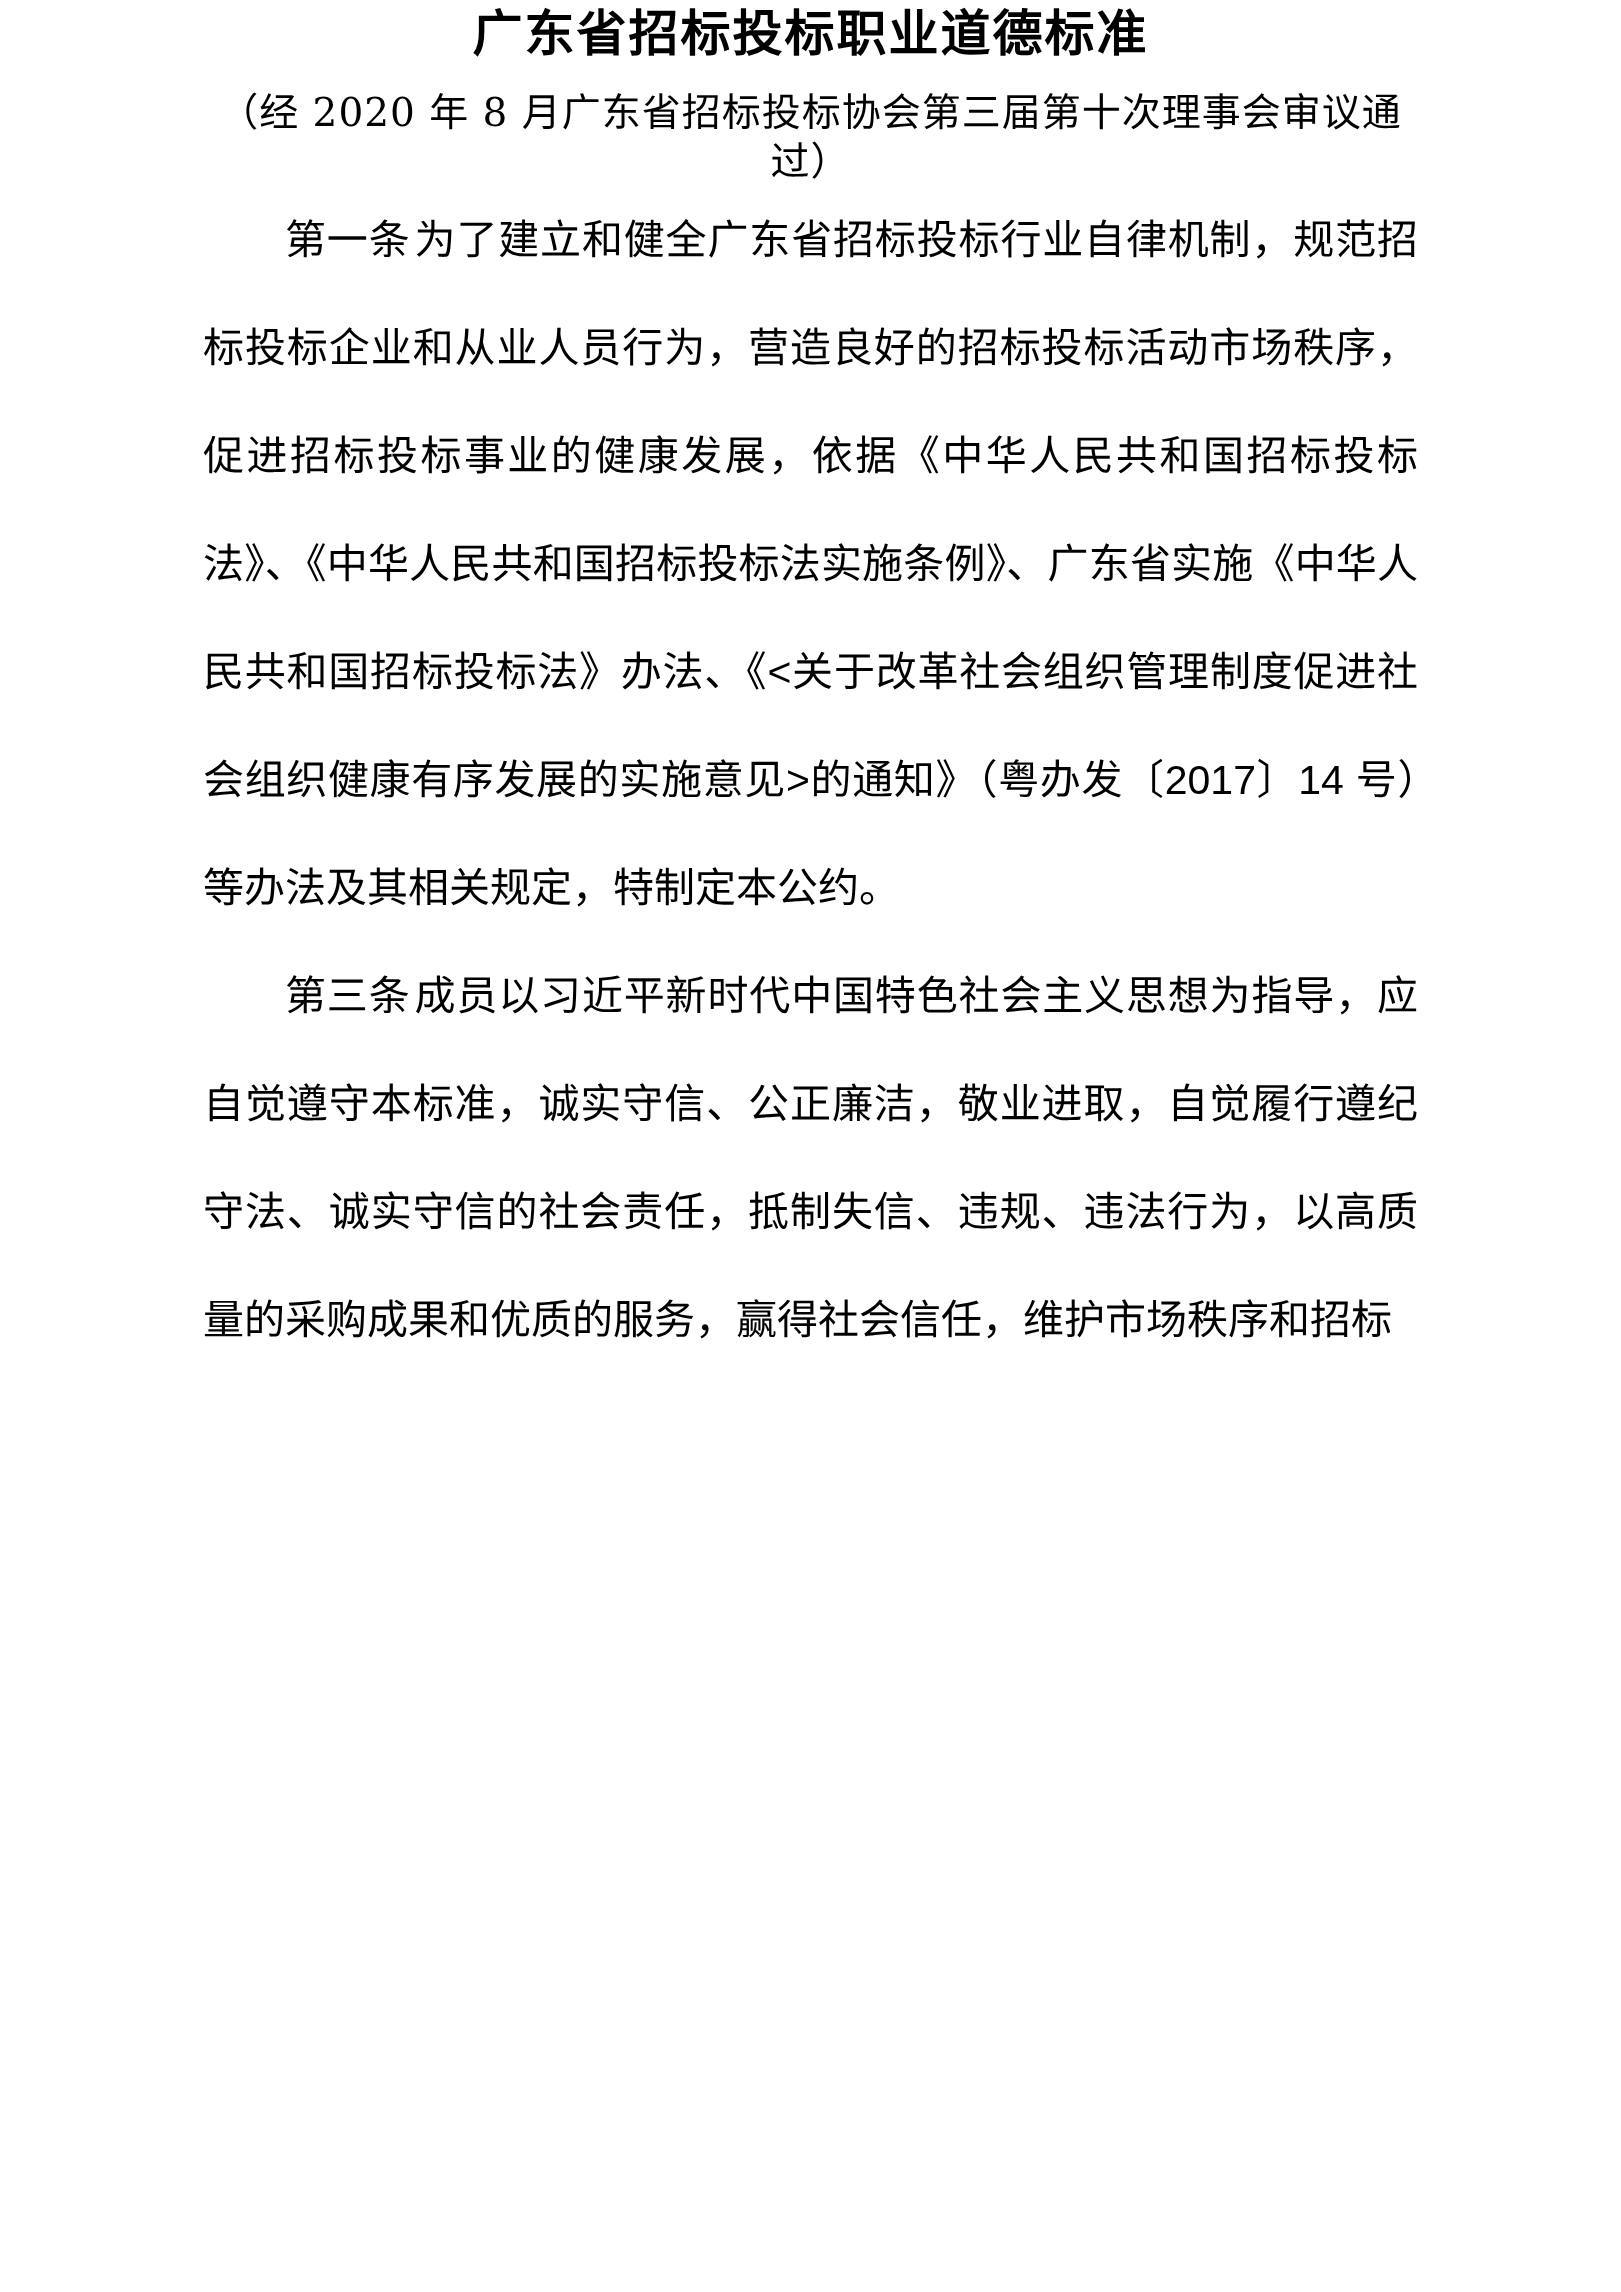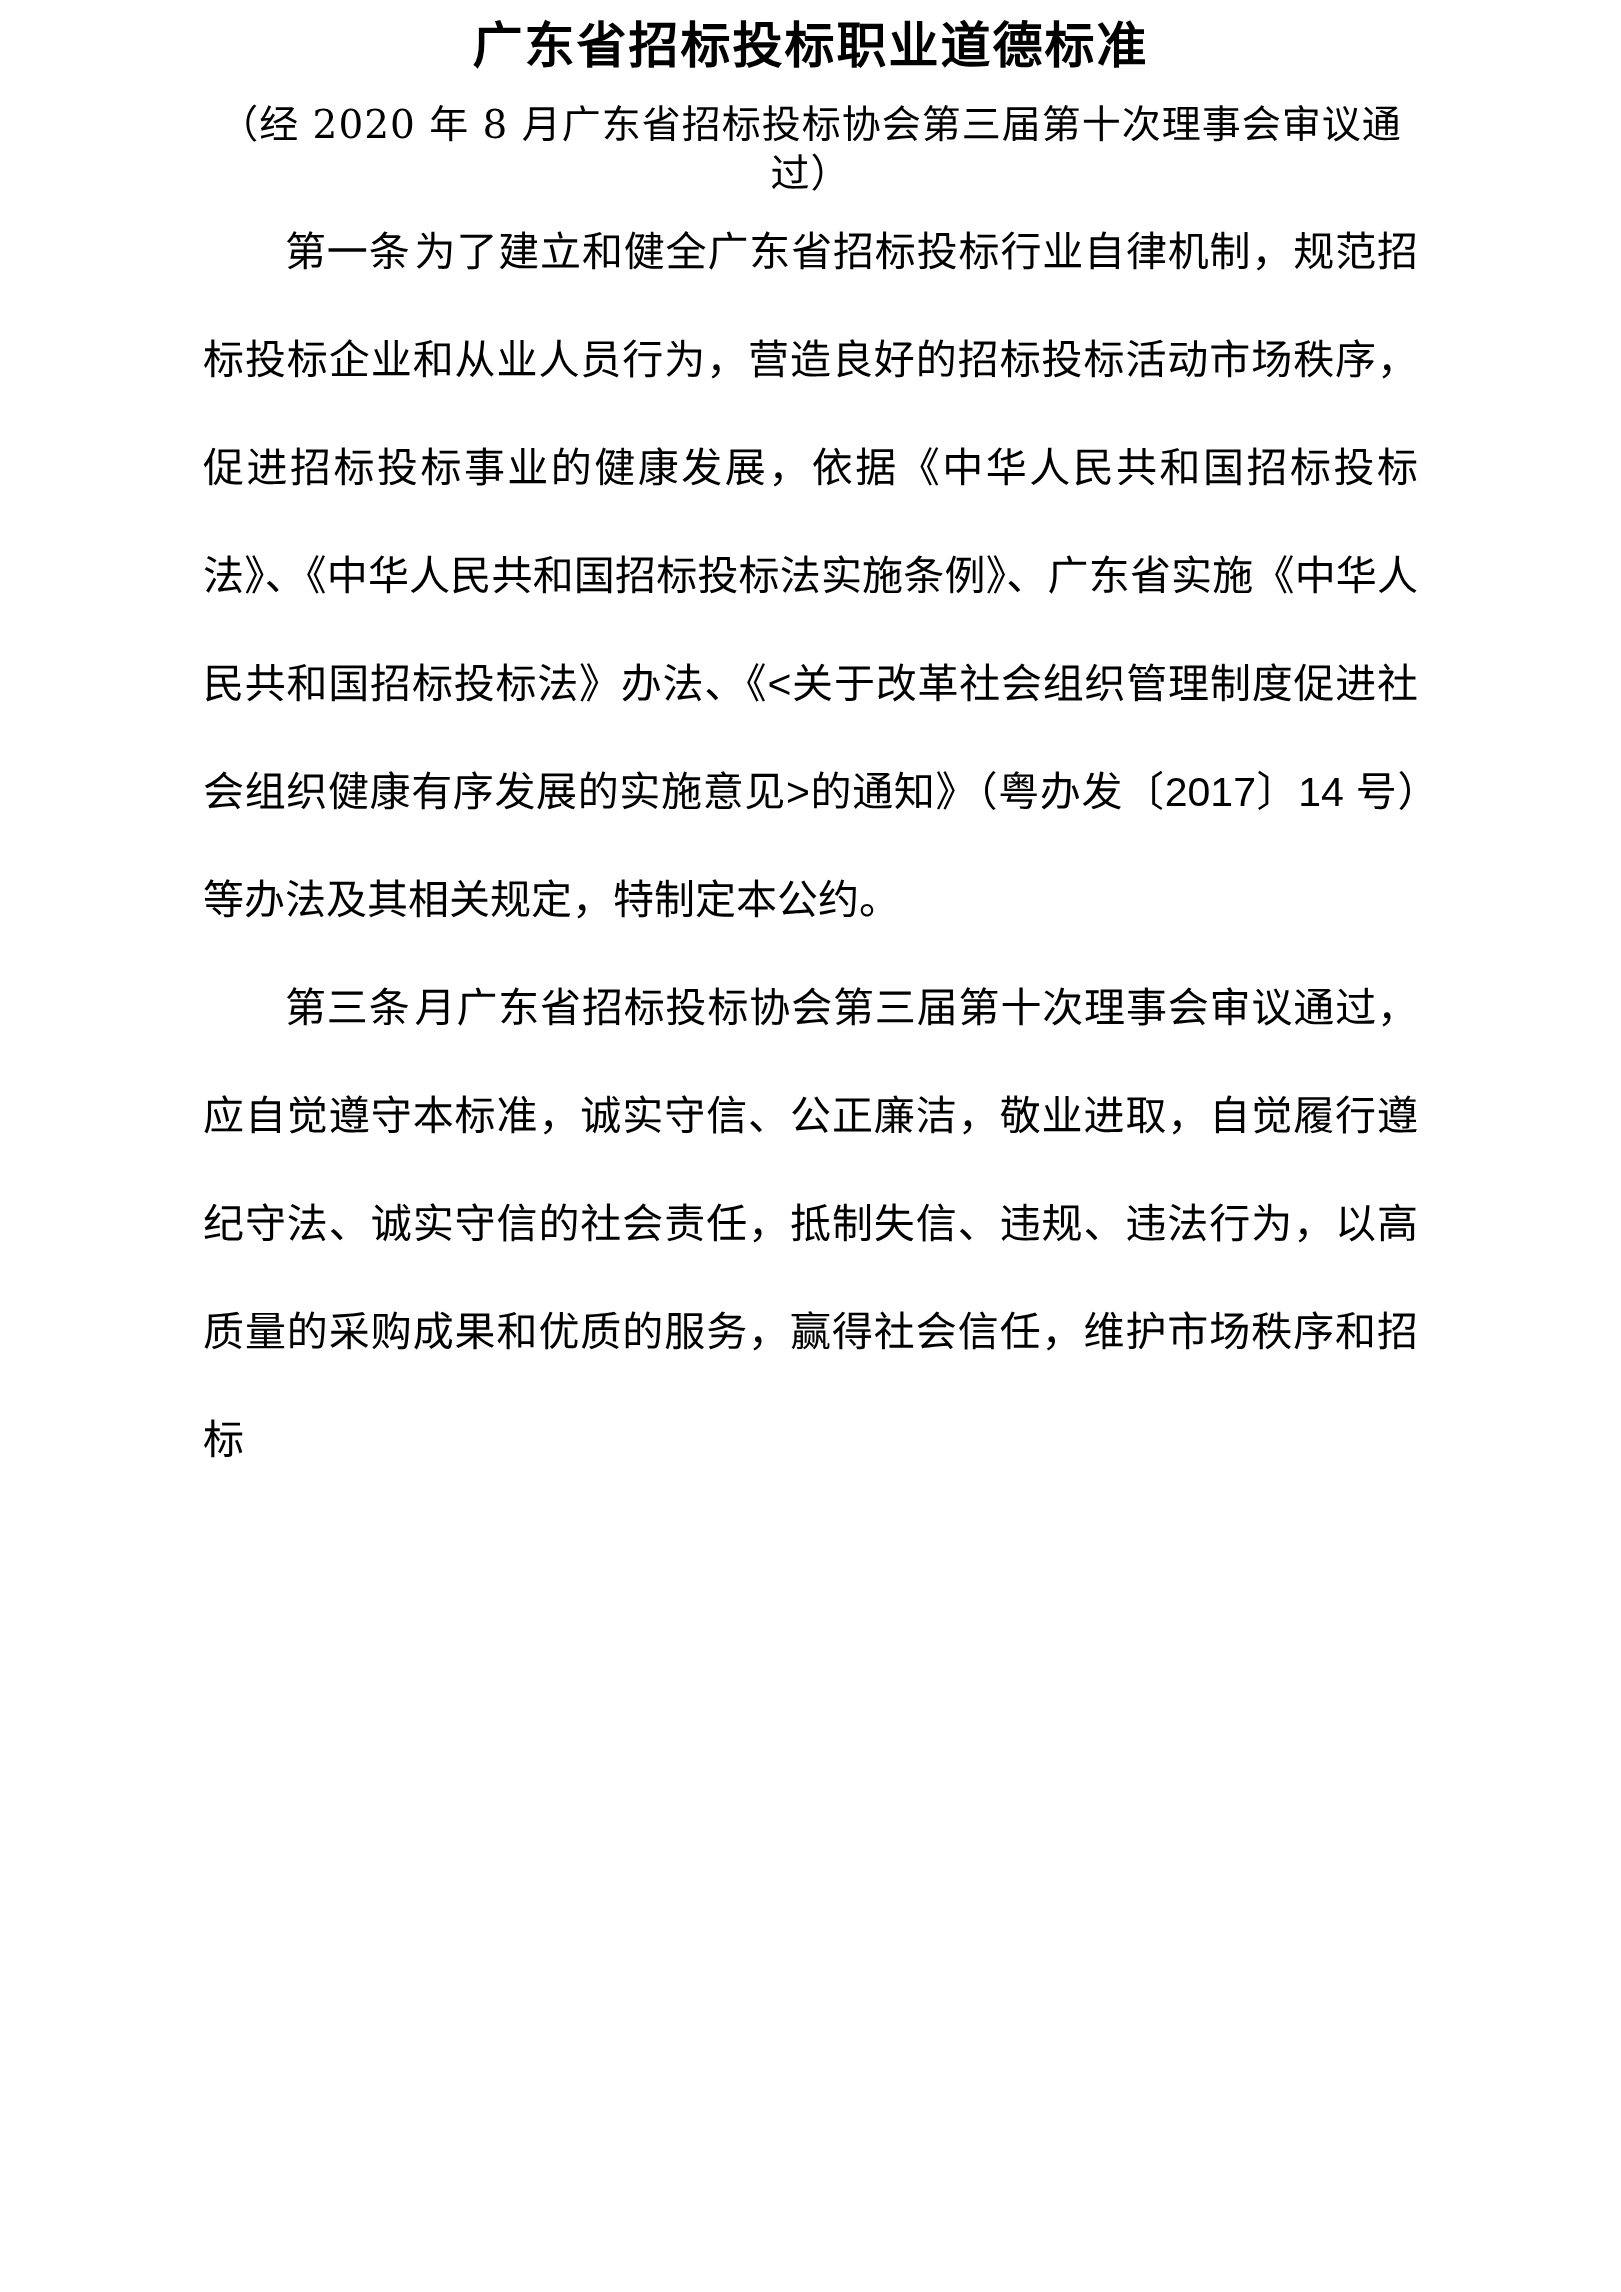--- a/index.html
+++ b/index.html
@@ -13,21 +13,21 @@
     height: 2293px;
     background: #ffffff;
     color: #000000;
     overflow: hidden;
     font-family: "Liberation Sans", sans-serif;
   }
   .content {
     margin: 0 203px;
   }
   .doc-title {
-    margin: 16px;
+    margin: 4px;
     font-size: 50px;
     line-height: 61px;
     font-weight: bold;
     text-align: center;
     font-family: "Liberation Sans", sans-serif;
     letter-spacing: 2px;
   }
   .doc-subtitle {
     margin: 23px 0 0 0;
     font-size: 39px;
@@ -74,18 +74,18 @@
 
     <p class="doc-subtitle">（经 2020 年 8 月广东省招标投标协会第三届第十次理事会审议通过）</p>
 
 
     <p class="article">
       <span class="article-label">第一条</span><span>为了建立和健全广东省招标投标行业自律机制，规范招标投标企业和从业人员行为，营造良好的招标投标活动市场秩序，促进招标投标事业的健康发展，依据《中华人民共和国招标投标法》、《中华人民共和国招标投标法实施条例》、广东省实施《中华人民共和国招标投标法》办法、《&lt;关于改革社会组织管理制度促进社会组织健康有序发展的实施意见&gt;的通知》（粤办发〔2017〕14 号）等办法及其相关规定，特制定本公约。</span>
     </p>
 
 
     <p class="article">
-      <span class="article-label">第三条</span><span>月广东省招标投标协会第三届第十次理事会审议通过，应自觉遵守本标准，诚实守信、公正廉洁，敬业进取，自觉履行遵纪守法、诚实守信的社会责任，抵制失信、违规、违法行为，以高质量的采购成果和优质的服务，赢得社会信任，维护市场秩序和招标</span>
+      <span class="article-label">第三条</span><span>成员以习近平新时代中国特色社会主义思想为指导，应自觉遵守本标准，诚实守信、公正廉洁，敬业进取，自觉履行遵纪守法、诚实守信的社会责任，抵制失信、违规、违法行为，以高质量的采购成果和优质的服务，赢得社会信任，维护市场秩序和招标</span>
     </p>
 
   </div>
 </div>
 
 
 </body></html>

